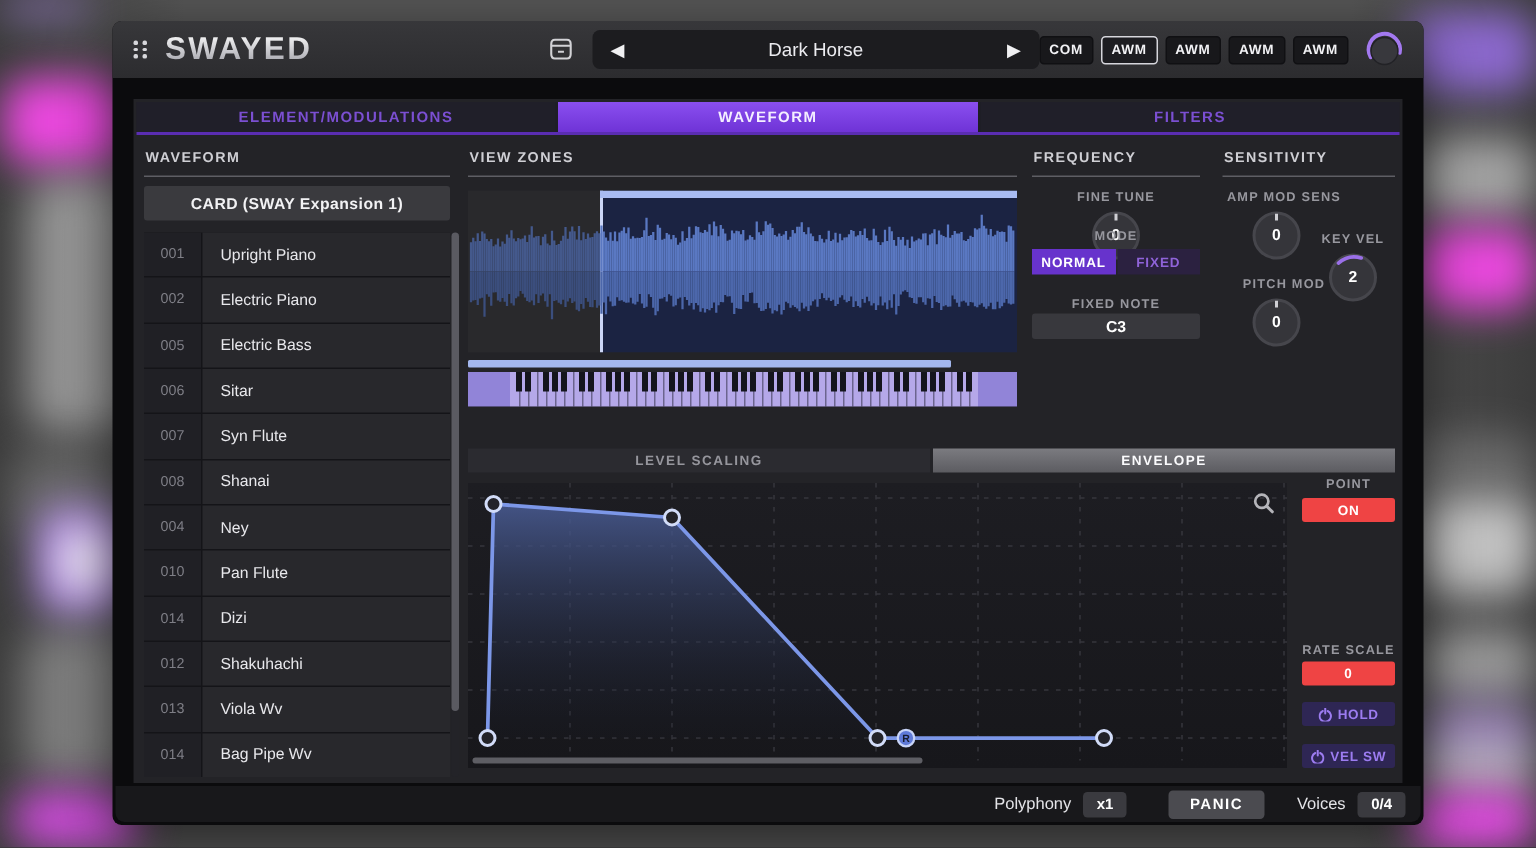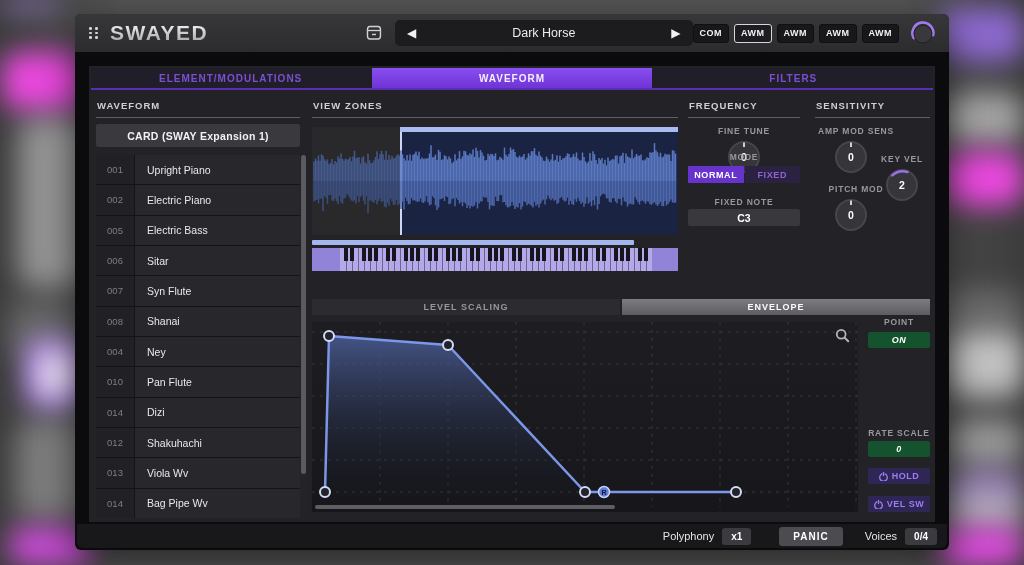--- a/index.html
+++ b/index.html
@@ -74,21 +74,21 @@
   .env-tabs { position:absolute; left:223px; top:233px; width:618px; height:16px; display:flex; gap:2px; }
   .env-tab { flex:1; display:flex; align-items:center; justify-content:center; font-size:9px; font-weight:700; letter-spacing:1px; cursor:pointer; }
   .env-tab.active { background:linear-gradient(#7b7b80,#5c5c61); color:#fbfbfd; }
   .env-tab.inactive { background:#2b2b30; color:#96969d; }
   .envbox { position:absolute; left:223px; top:256px; width:546px; height:190px; background:linear-gradient(#1d1d22,#17171b); overflow:hidden; }
   .env-zoom { position:absolute; right:8px; top:6px; opacity:.85; cursor:pointer; }
   .env-scroll { position:absolute; left:3px; bottom:3px; width:55%; height:4px; background:#5e5e64; border-radius:2px; cursor:grab; }
 
   .env-side-label { position:absolute; font-size:8.5px; font-weight:700; letter-spacing:.8px; color:#97979e; text-align:center; width:62px; left:779px; }
   .pbtn { position:absolute; left:779px; width:62px; height:16px; border-radius:2px; display:flex; align-items:center; justify-content:center; gap:4px; font-size:9px; font-weight:700; letter-spacing:.5px; cursor:pointer; }
-  .pbtn.dark { background:#14532d; color:#fff;font-style:italic; }
+  .pbtn.dark { background:#ef4444; color:#fff; }
   .pbtn.purp { background:#2e2654; color:#9c7cf0; }
 
   
   .statusbar { position:absolute; left:2px; right:2px; bottom:2px; height:24px; background:#18181b; border-radius:0 0 6px 6px; display:flex; align-items:center; justify-content:flex-end; }
   .sb-label { color:#e4e4e8; font-size:11px; margin-right:8px; }
   .sb-box { background:#3a3a3f; border-radius:3px; color:#fff; font-size:10px; font-weight:700; padding:3px 9px; cursor:pointer; }
   .panic { background:#4b4b50; color:#fff; font-size:10px; font-weight:700; letter-spacing:1px; border-radius:3px; padding:4px 14px; margin:0 22px 0 28px; cursor:pointer; }
   .voices-box { margin-right:10px; }
 </style>
 </head>

